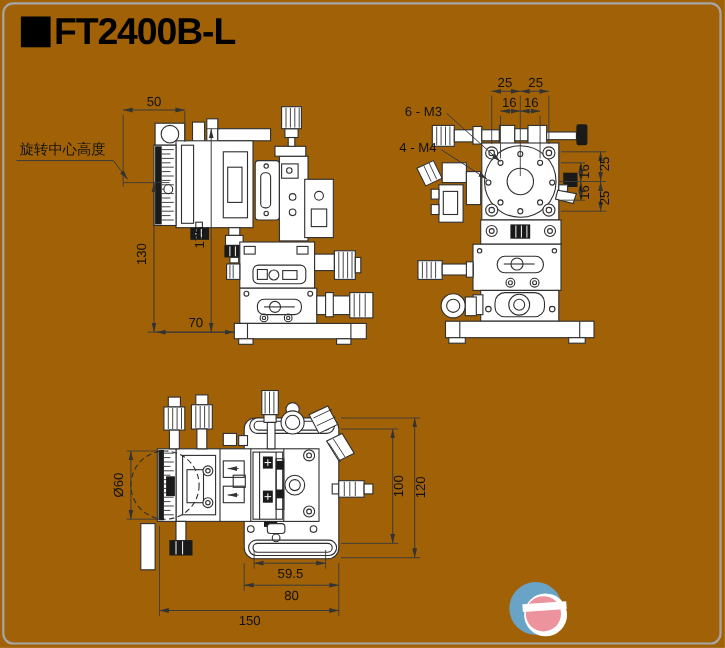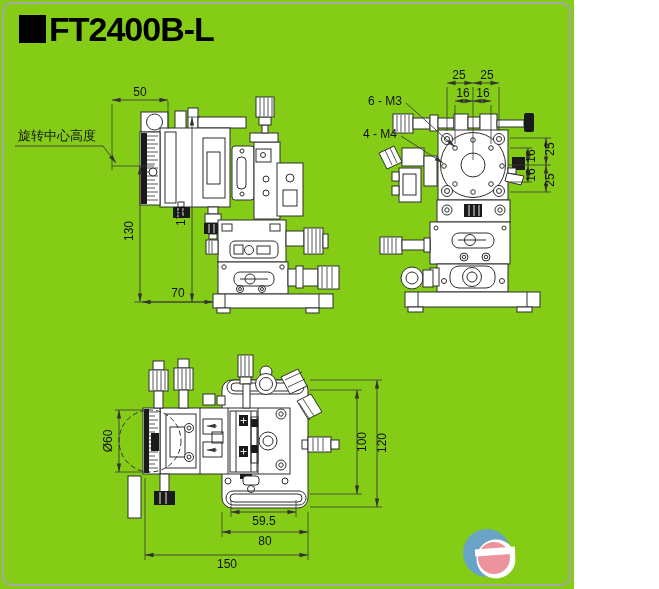--- a/index.html
+++ b/index.html
@@ -1,16 +1,16 @@
 <!DOCTYPE html>
 <html><head>
 <meta charset="utf-8">
 <style>
   html,body{margin:0;padding:0;background:#fff;}
-  .stage{position:relative;width:574px;height:589px;background:#84cc16;overflow:hidden;
+  .stage{position:relative;width:659px;height:589px;background:#a16207;overflow:hidden;
          font-family:"Liberation Sans",sans-serif;}
   .frame{position:absolute;left:2px;top:2px;right:3px;bottom:3px;
          border:2px solid #a6a6a6;border-radius:10px;pointer-events:none;}
   .title-row{position:absolute;left:19px;top:12px;display:flex;align-items:center;gap:3px;z-index:5;}
   .title-sq{width:27px;height:28px;background:#000;flex:0 0 auto;}
   .title-text{font-size:34px;font-weight:bold;letter-spacing:-1px;color:#000;line-height:1;
               font-family:"Liberation Sans",sans-serif;}
   svg{position:absolute;left:0;top:0;}
   .ln{fill:none;stroke:#2e2e2e;stroke-width:1;}
   .fw{fill:#ffffff;stroke:#2e2e2e;stroke-width:1;}

